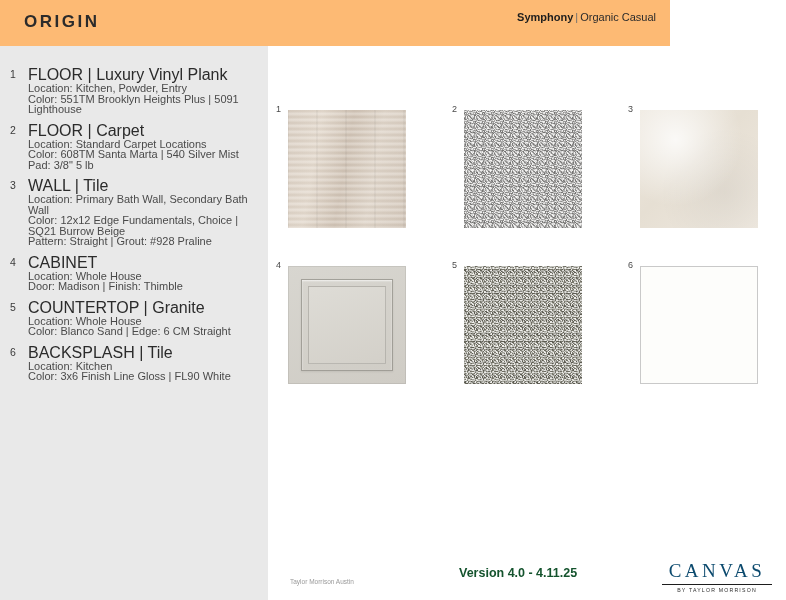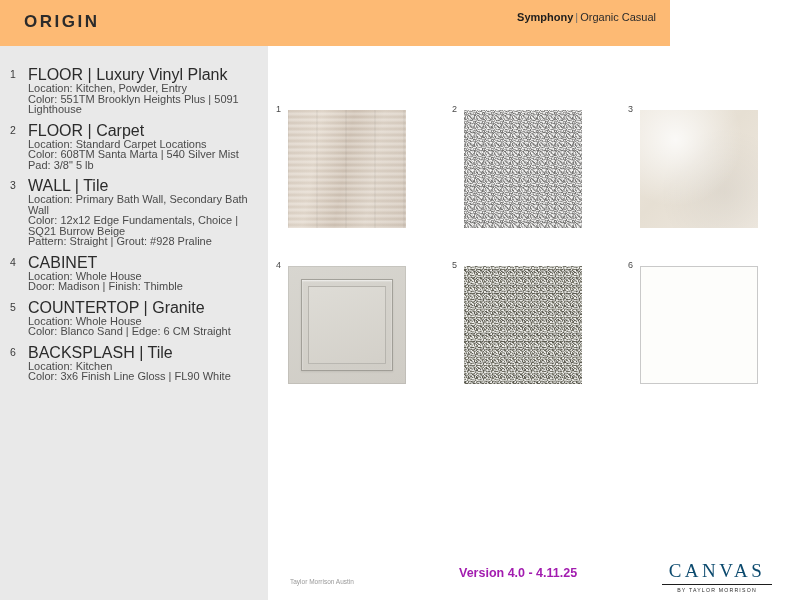--- a/index.html
+++ b/index.html
@@ -163,21 +163,21 @@
     position: absolute;
     left: 290px; top: 578px;
     font-size: 6.5px;
     color: #9a9a9a;
   }
   .version {
     position: absolute;
     left: 459px; top: 566px;
     font-size: 12.5px;
     font-weight: bold;
-    color: #a21caf;
+    color: #14532d;
   }
   .canvas-logo {
     position: absolute;
     right: 14px; top: 560px;
     width: 110px;
     text-align: center;
   }
   .canvas-logo .word {
     font-family: "Liberation Serif", serif;
     font-size: 19px;

